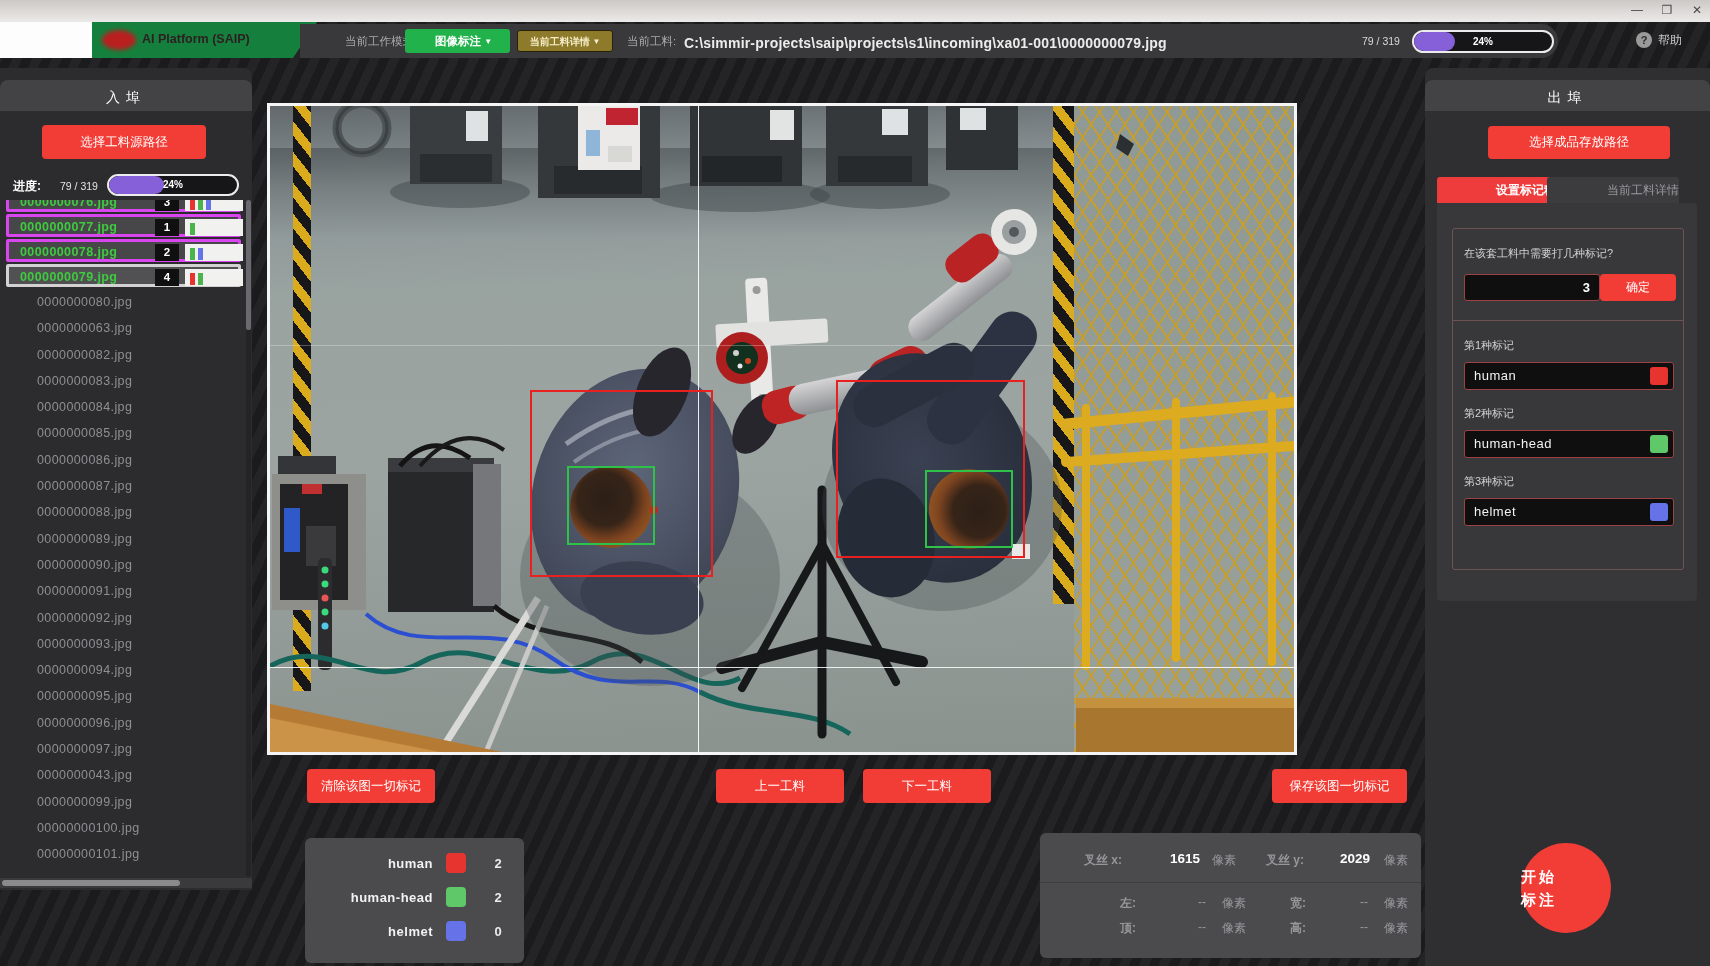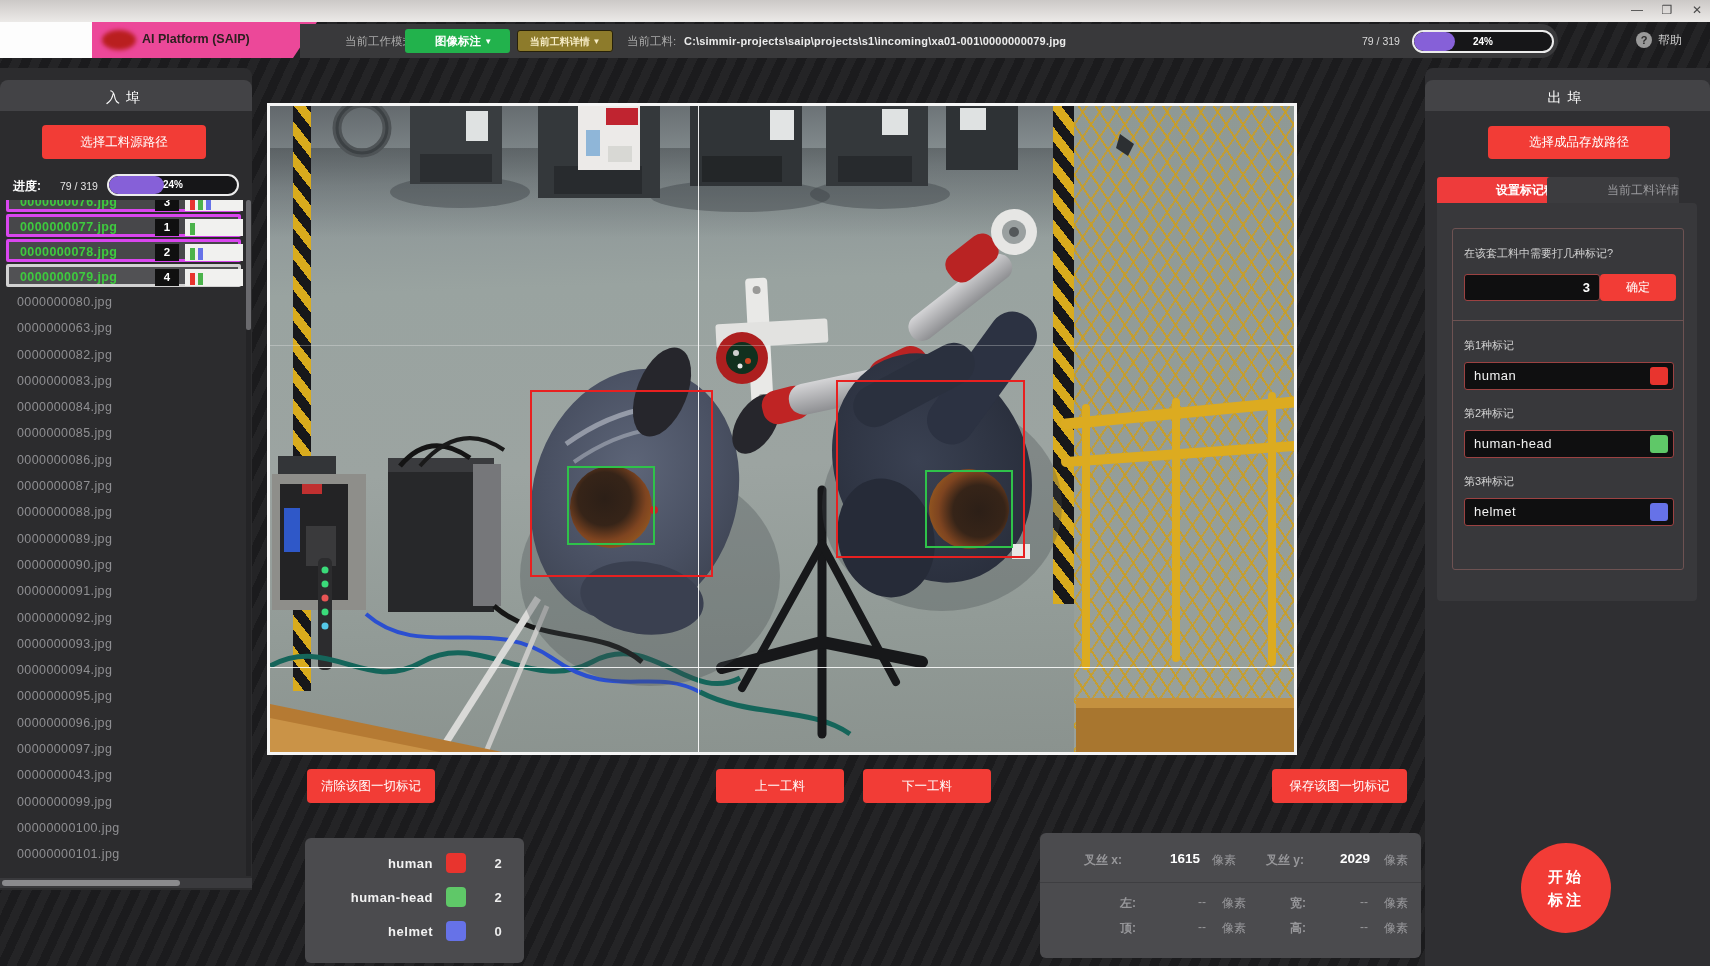--- a/index.html
+++ b/index.html
@@ -5,53 +5,53 @@
   html,body{margin:0;padding:0;}
   body{width:1710px;height:966px;position:relative;overflow:hidden;
        font-family:"Liberation Sans","DejaVu Sans",sans-serif;
        background:repeating-linear-gradient(115deg,#242426 0 9px,#1b1b1d 9px 18px);}
   .abs{position:absolute;}
   
   .titlebar{left:0;top:0;width:1710px;height:22px;background:linear-gradient(#ccc9c7,#eceae8);}
   .winbtn{top:2px;width:26px;height:17px;color:#4a4a4a;font-size:12px;line-height:17px;text-align:center;cursor:default;}
   
   .logobox{left:0;top:22px;width:95px;height:36px;background:#fdfdfd;}
-  .banner{left:92px;top:22px;width:225px;height:36px;background:#ec4899;
+  .banner{left:92px;top:22px;width:225px;height:36px;background:#15803d;
           clip-path:polygon(0 0,100% 0,calc(100% - 24px) 100%,0 100%);}
   .banner-smudge{left:10px;top:8px;width:34px;height:20px;background:#b91f1f;border-radius:50%;filter:blur(2px);}
   .brand{left:50px;top:10px;width:170px;color:#2d2020;font-size:12.5px;font-weight:bold;}
   .hbar{left:300px;top:24px;width:1258px;height:34px;background:#39393b;border-radius:0 17px 17px 0;}
   .hlabel{color:#a9a9a9;font-size:11.5px;top:34px;}
   .greenbtn{left:405px;top:29px;width:93px;height:24px;background:#22b24c;border-radius:3px;
             color:#fff;font-size:11.5px;font-weight:bold;text-align:center;line-height:24px;padding-left:12px;}
   .olivebtn{left:517px;top:30px;width:96px;height:22px;background:#8d7b2b;border:1px solid #27210a;border-radius:3px;
             color:#f6ecc6;font-size:10px;font-weight:bold;text-align:center;line-height:22px;box-sizing:border-box;}
   .caret{font-size:8px;vertical-align:1px;}
-  .hpath{left:684px;top:35px;color:#ececec;font-size:11px;font-weight:bold;letter-spacing:.2px;}
+  .hpath{left:684px;top:35px;color:#ececec;font-size:14px;font-weight:bold;letter-spacing:.2px;}
   .hcount{left:1362px;top:35px;color:#d8d8d8;font-size:10.5px;}
   .pill{border:2px solid #ececec;border-radius:12px;background:#161618;overflow:hidden;}
   .pill .fill{position:absolute;left:0;top:0;bottom:0;background:#8660d8;border-radius:10px;}
   .pill .ptxt{position:absolute;left:0;right:0;top:0;bottom:0;text-align:center;color:#fff;font-size:10px;font-weight:bold;}
   .hpill{left:1412px;top:30px;width:138px;height:19px;}
   .hpill .ptxt{line-height:19px;}
   .helpwrap{left:1636px;top:32px;color:#c9c9c9;font-size:12px;}
   .qcircle{display:inline-block;width:16px;height:16px;border-radius:50%;background:#9a9a9a;color:#2a2a2a;
            font-size:11px;font-weight:bold;text-align:center;line-height:16px;margin-right:6px;}
   
   .lpanel{left:0;top:68px;width:252px;height:822px;background:#2c2c2e;border-radius:0 8px 0 0;}
   .ptitle{height:31px;background:#434346;color:#fff;font-size:14px;text-align:center;line-height:34px;letter-spacing:6px;}
   .lptitle{left:0;top:80px;width:252px;border-radius:8px 8px 0 0;}
   .redbtn{background:#f23c36;border-radius:4px;color:#fff;text-align:center;cursor:pointer;}
   .lselect{left:42px;top:125px;width:164px;height:34px;font-size:12.5px;line-height:34px;}
   .prog-label{left:13px;top:178px;color:#fff;font-size:12px;font-weight:bold;}
   .prog-count{left:60px;top:180px;color:#e4e4e4;font-size:10.5px;}
   .lpill{left:107px;top:174px;width:128px;height:18px;}
   .lpill .ptxt{line-height:18px;}
   .filelist{left:0;top:200px;width:246px;height:676px;overflow:hidden;}
-  .frow{position:relative;height:26.3px;box-sizing:border-box;}
+  .frow{position:relative;height:26.3px;box-sizing:border-box;margin-left:20px;}
   .frow.ann{margin:1px 5px 2px 6px;height:23px;background:#47474a;border:3px solid #d946ef;border-radius:2px;}
   .frow.ann.sel{background:#515154;border-color:#d2d2d2;}
   .fname{position:absolute;left:11px;top:3px;color:#3ecb3e;font-size:12.5px;font-weight:bold;letter-spacing:.4px;}
   .fcount{position:absolute;left:146px;top:2px;width:24px;height:17px;background:#101010;color:#fff;
           font-size:11.5px;font-weight:bold;text-align:center;line-height:17px;}
   .fchart{position:absolute;left:176px;top:2px;width:58px;height:17px;background:#f1f1ef;display:flex;align-items:flex-end;gap:3px;padding:2px 0 1px 5px;box-sizing:border-box;}
   .fbar{width:5px;height:12px;}
   .fname2{position:absolute;left:17px;top:6px;color:#8f8f92;font-size:12.5px;letter-spacing:.4px;}
   .vscroll{left:246px;top:200px;width:5px;height:676px;background:#242426;}
   .vthumb{left:0;top:0;width:5px;height:130px;background:#6a6a6e;border-radius:2px;}
@@ -99,21 +99,21 @@
           color:#fff;font-size:13px;font-weight:bold;text-align:right;line-height:25px;padding-right:9px;}
   .qok{left:1600px;top:274px;width:76px;height:27px;font-size:12px;line-height:27px;}
   .qdivider{left:1452px;top:320px;width:232px;height:1px;background:#6d5252;}
   .lfields{left:1464px;top:338px;width:210px;}
   .lfgroup{position:relative;margin-bottom:16px;}
   .lftitle{color:#d2d2d2;font-size:11px;margin-bottom:9px;}
   .lfield{position:relative;height:28px;background:#0f0f10;border:1px solid #9c4242;border-radius:3px;box-sizing:border-box;}
   .lfval{position:absolute;left:9px;top:5px;color:#f2f2f2;font-size:13px;letter-spacing:.5px;}
   .lfsw{position:absolute;right:5px;top:4px;width:18px;height:18px;border-radius:3px;}
   .startbtn{left:1521px;top:843px;width:90px;height:90px;border-radius:50%;background:#f23c36;color:#fff;
-            text-align:center;font-size:15px;font-weight:bold;letter-spacing:3px;line-height:1.5;padding-top:23px;box-sizing:border-box;cursor:pointer;}
+            text-align:left;font-size:15px;font-weight:bold;letter-spacing:3px;line-height:1.5;padding-top:23px;box-sizing:border-box;cursor:pointer;}
 </style>
 </head>
 <body>
 
 <div class="abs titlebar"></div>
 <div class="abs winbtn" style="left:1624px">—</div>
 <div class="abs winbtn" style="left:1654px">❐</div>
 <div class="abs winbtn" style="left:1684px">✕</div>
 
 <div class="abs logobox"></div>

